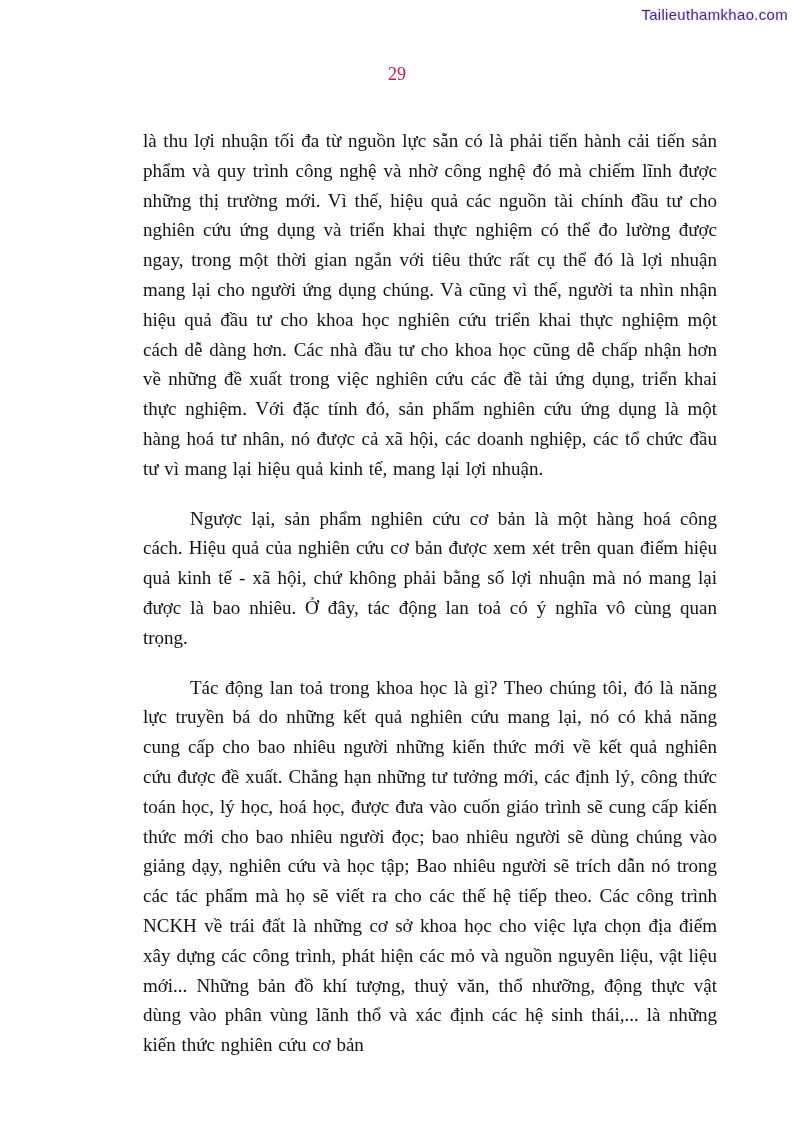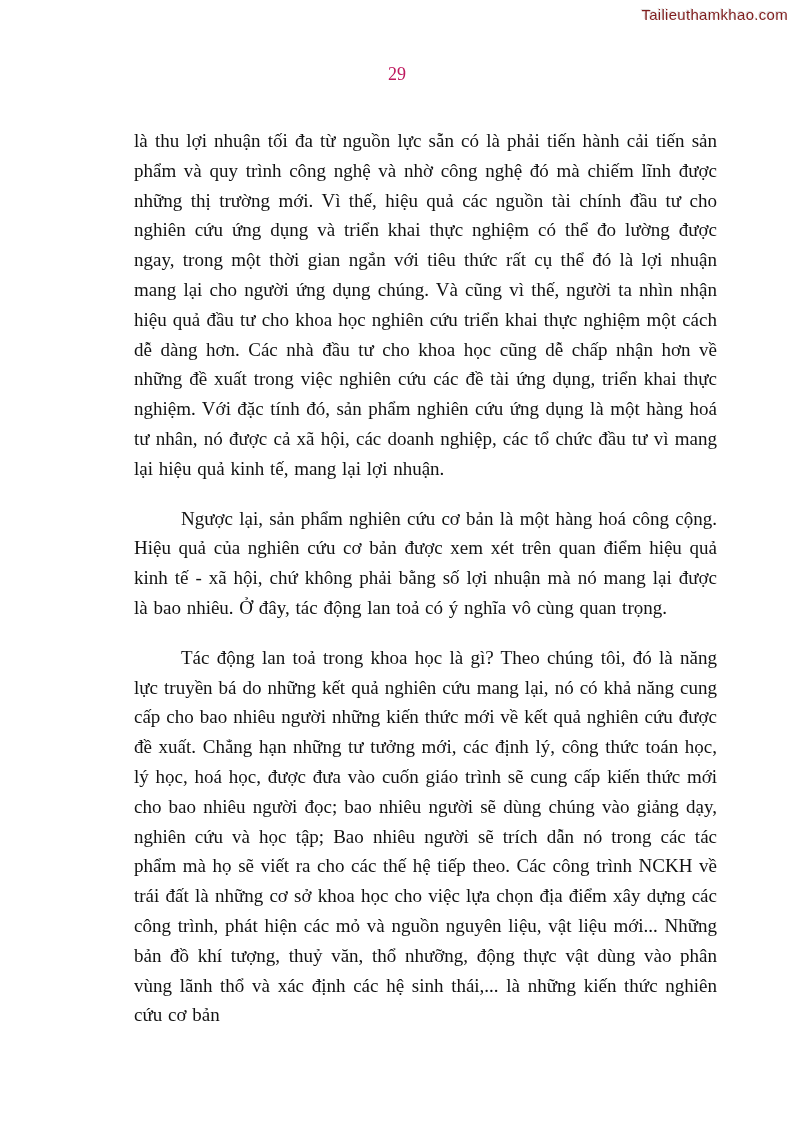--- a/index.html
+++ b/index.html
@@ -16,21 +16,21 @@
     font-family: "Liberation Serif", "DejaVu Serif", serif;
     color: #121212;
   }
   .watermark {
     position: absolute;
     top: 6px;
     right: 6px;
     font-family: "Liberation Sans", "DejaVu Sans", sans-serif;
     font-size: 15px;
     letter-spacing: 0.3px;
-    color: #7f1d1d;
+    color: #4c1d95;
     text-shadow: 1px 1px 0 #ffffff, -1px -1px 0 #dedede;
     user-select: none;
   }
   .page-number {
     position: absolute;
     top: 64px;
     left: 0;
     width: 100%;
     text-align: center;
     font-size: 18px;
@@ -40,36 +40,36 @@
     position: absolute;
     top: 126px;
     left: 131px;
     width: 586px;
     font-size: 19px;
     line-height: 29.8px;
     text-align: justify;
     text-justify: inter-word;
   }
   .content p {
-    margin: 0 0 20px 3px;
+    margin: 0 0 20px 12px;
     text-indent: 47px;
     word-spacing: 1px;
   }
   .content p.no-indent {
     text-indent: 0;
   }
 </style>
 </head>
 <body>
 
 <div class="page">
 
   <div class="watermark">Tailieuthamkhao.com</div>
 
   <div class="page-number">29</div>
 
   <div class="content">
     <p class="no-indent">là thu lợi nhuận tối đa từ nguồn lực sẵn có là phải tiến hành cải tiến sản phẩm và quy trình công nghệ và nhờ công nghệ đó mà chiếm lĩnh được những thị trường mới. Vì thế, hiệu quả các nguồn tài chính đầu tư cho nghiên cứu ứng dụng và triển khai thực nghiệm có thể đo lường được ngay, trong một thời gian ngắn với tiêu thức rất cụ thể đó là lợi nhuận mang lại cho người ứng dụng chúng. Và cũng vì thế, người ta nhìn nhận hiệu quả đầu tư cho khoa học nghiên cứu triển khai thực nghiệm một cách dễ dàng hơn. Các nhà đầu tư cho khoa học cũng dễ chấp nhận hơn về những đề xuất trong việc nghiên cứu các đề tài ứng dụng, triển khai thực nghiệm. Với đặc tính đó, sản phẩm nghiên cứu ứng dụng là một hàng hoá tư nhân, nó được cả xã hội, các doanh nghiệp, các tổ chức đầu tư vì mang lại hiệu quả kinh tế, mang lại lợi nhuận.</p>
-    <p>Ngược lại, sản phẩm nghiên cứu cơ bản là một hàng hoá công cộng. Hiệu quả của nghiên cứu cơ bản được xem xét trên quan điểm hiệu quả kinh tế - xã hội, chứ không phải bằng số lợi nhuận mà nó mang lại được là bao nhiêu. Ở đây, tác động lan toả có ý nghĩa vô cùng quan trọng.</p>
+    <p>Ngược lại, sản phẩm nghiên cứu cơ bản là một hàng hoá công cách. Hiệu quả của nghiên cứu cơ bản được xem xét trên quan điểm hiệu quả kinh tế - xã hội, chứ không phải bằng số lợi nhuận mà nó mang lại được là bao nhiêu. Ở đây, tác động lan toả có ý nghĩa vô cùng quan trọng.</p>
     <p>Tác động lan toả trong khoa học là gì? Theo chúng tôi, đó là năng lực truyền bá do những kết quả nghiên cứu mang lại, nó có khả năng cung cấp cho bao nhiêu người những kiến thức mới về kết quả nghiên cứu được đề xuất. Chẳng hạn những tư tưởng mới, các định lý, công thức toán học, lý học, hoá học, được đưa vào cuốn giáo trình sẽ cung cấp kiến thức mới cho bao nhiêu người đọc; bao nhiêu người sẽ dùng chúng vào giảng dạy, nghiên cứu và học tập; Bao nhiêu người sẽ trích dẫn nó trong các tác phẩm mà họ sẽ viết ra cho các thế hệ tiếp theo. Các công trình NCKH về trái đất là những cơ sở khoa học cho việc lựa chọn địa điểm xây dựng các công trình, phát hiện các mỏ và nguồn nguyên liệu, vật liệu mới... Những bản đồ khí tượng, thuỷ văn, thổ nhưỡng, động thực vật dùng vào phân vùng lãnh thổ và xác định các hệ sinh thái,... là những kiến thức nghiên cứu cơ bản</p>
   </div>
 
 </div>
 
 </body></html>

